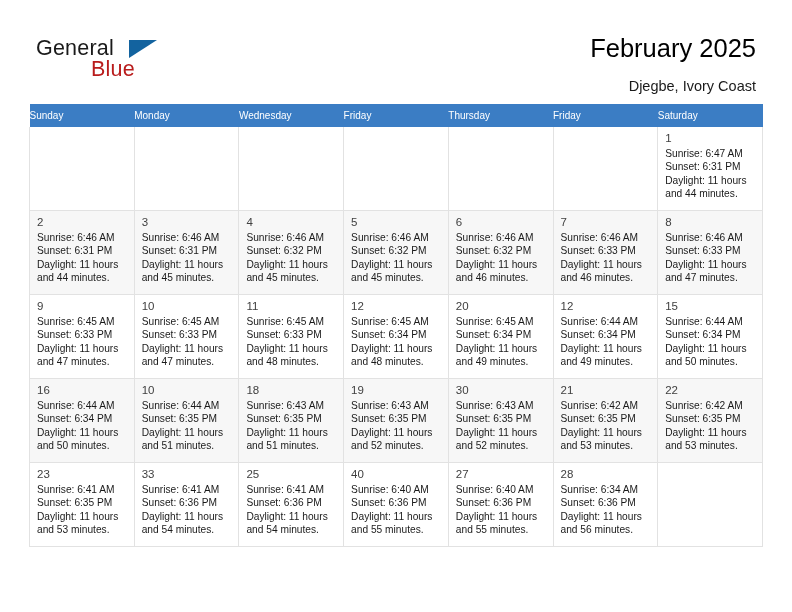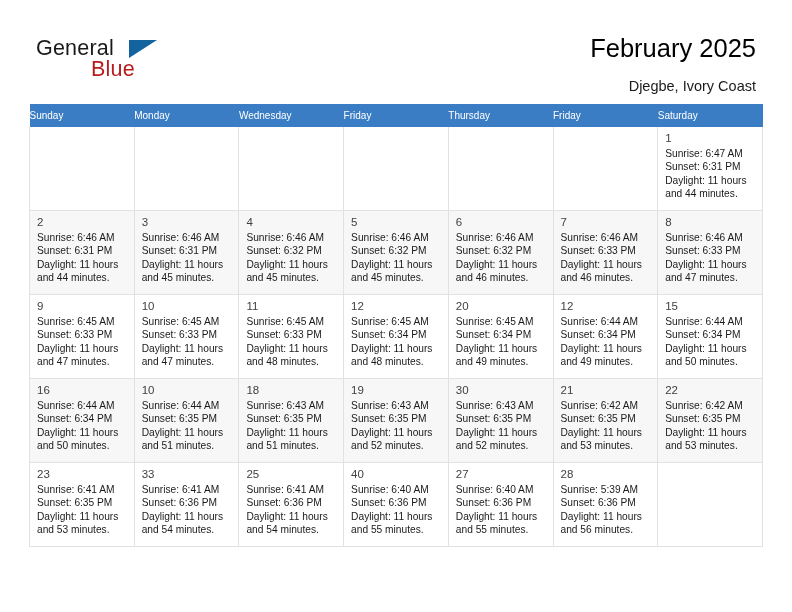--- a/index.html
+++ b/index.html
@@ -432,21 +432,21 @@
               <div class="daynum">27</div>
               <div class="detail">Sunrise: 6:40 AM</div>
               <div class="detail">Sunset: 6:36 PM</div>
               <div class="detail">Daylight: 11 hours</div>
               <div class="detail">and 55 minutes.</div>
             </div>
           </td>
           <td>
             <div class="cell-inner">
               <div class="daynum">28</div>
-              <div class="detail">Sunrise: 5:39 AM</div>
+              <div class="detail">Sunrise: 6:34 AM</div>
               <div class="detail">Sunset: 6:36 PM</div>
               <div class="detail">Daylight: 11 hours</div>
               <div class="detail">and 56 minutes.</div>
             </div>
           </td>
           <td class="empty">
             <div class="cell-inner"></div>
           </td>
         </tr>
       </tbody>

